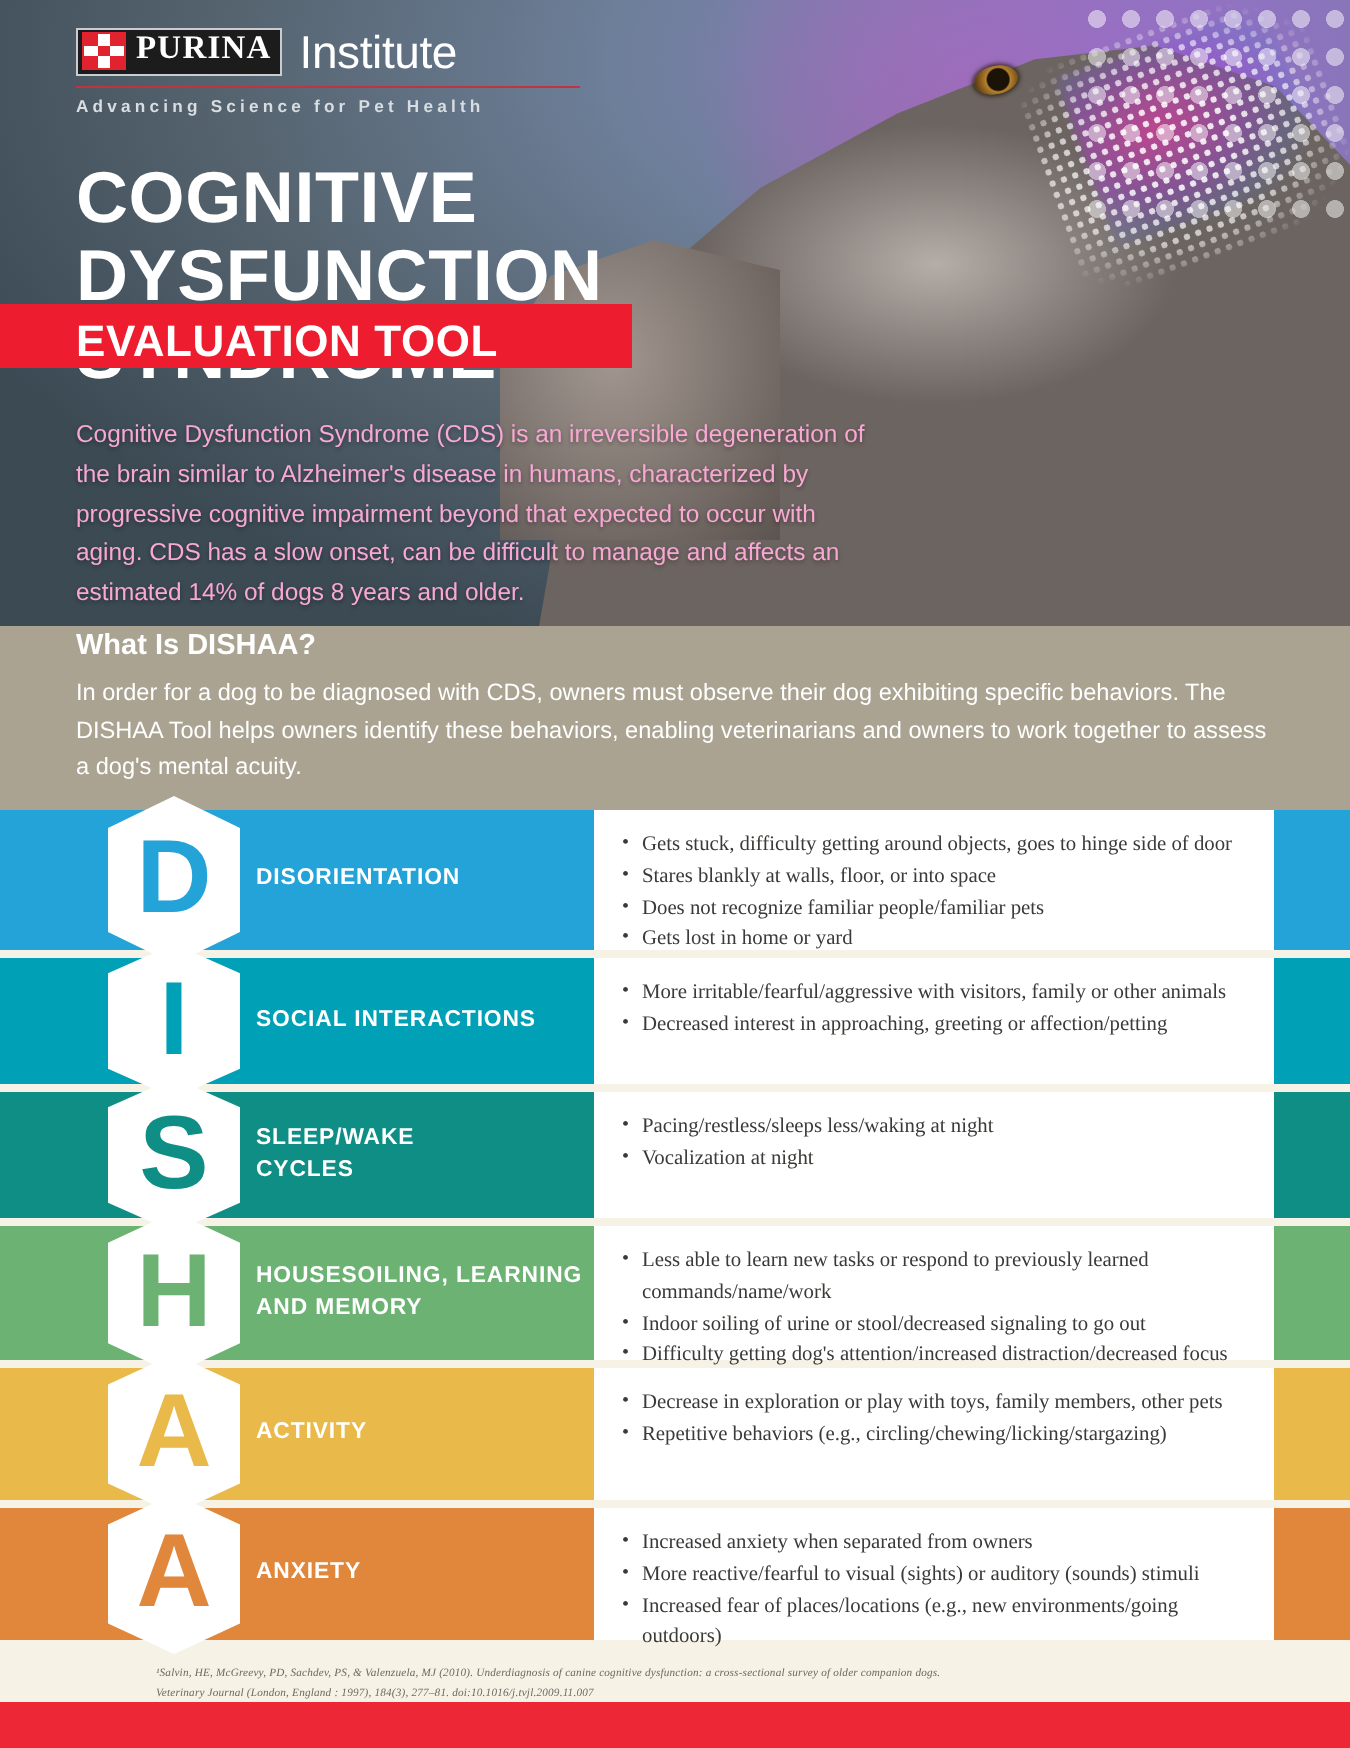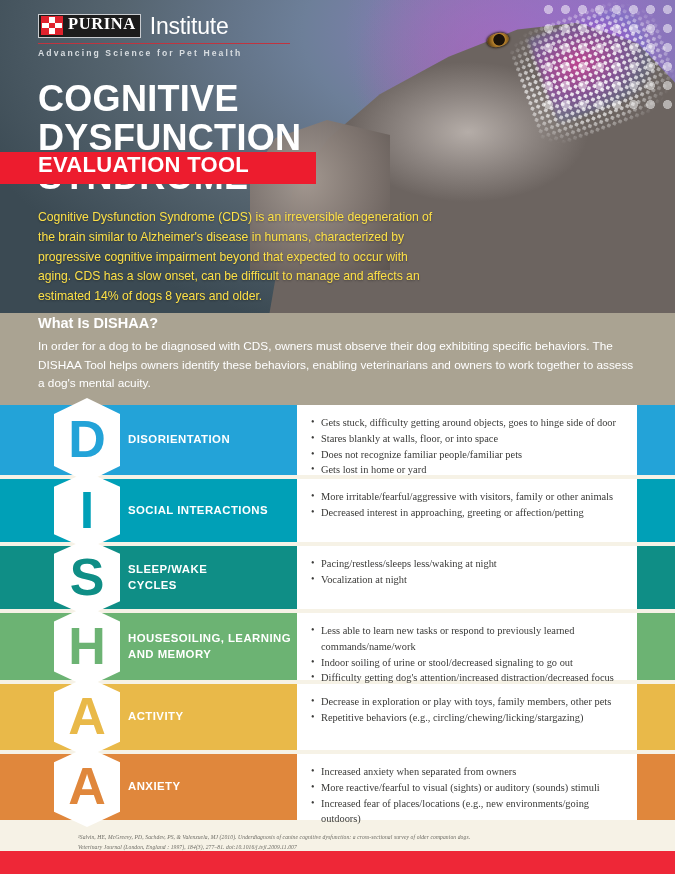--- a/index.html
+++ b/index.html
@@ -94,29 +94,29 @@
     color:#d8dde1; font-size:8.6px; letter-spacing:2.1px; font-weight:600;
   }
 
   .hero-title {
     position:absolute; left:38px; top:80px;
     color:#ffffff; font-size:36px; line-height:1.08; font-weight:700;
     letter-spacing:.3px; text-transform:uppercase;
   }
   .eval-bar {
     position:absolute; left:0; top:152px; width:316px; height:32px;
-    background:#ed1c2e; display:flex; align-items:flex-start;
+    background:#ed1c2e; display:flex; align-items:flex-end;
   }
   .eval-bar span {
     margin-left:38px; color:#fff; font-size:22px; font-weight:bold;
     letter-spacing:.3px; text-transform:uppercase;
   }
   .hero-body {
     position:absolute; left:38px; top:208px; width:405px;
-    color:#fde047; font-size:12.2px; line-height:1.62;
+    color:#f9a8d4; font-size:12.2px; line-height:1.62;
     text-shadow:0 1px 2px rgba(0,0,0,.35);
   }
 
   
   .intro { background:#aaa392; padding:2px 36px 16px 38px; height:92px; }
   .intro h2 { color:#ffffff; font-size:14.5px; font-weight:bold; margin-bottom:6px; }
   .intro p { color:#ffffff; font-size:11.8px; line-height:1.58; }
 
   
   .rows { padding:0; }

